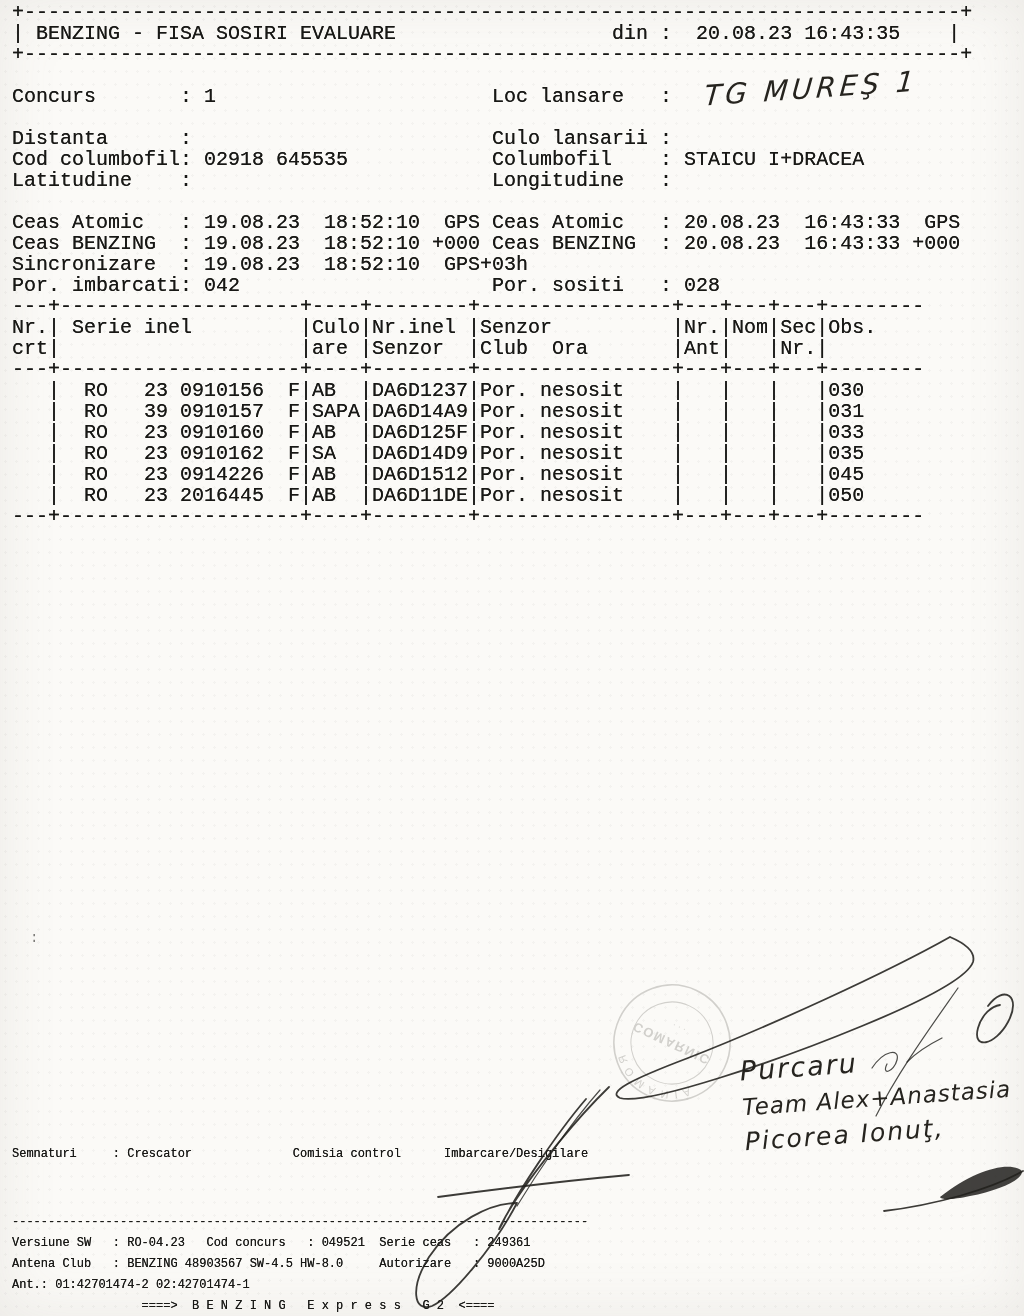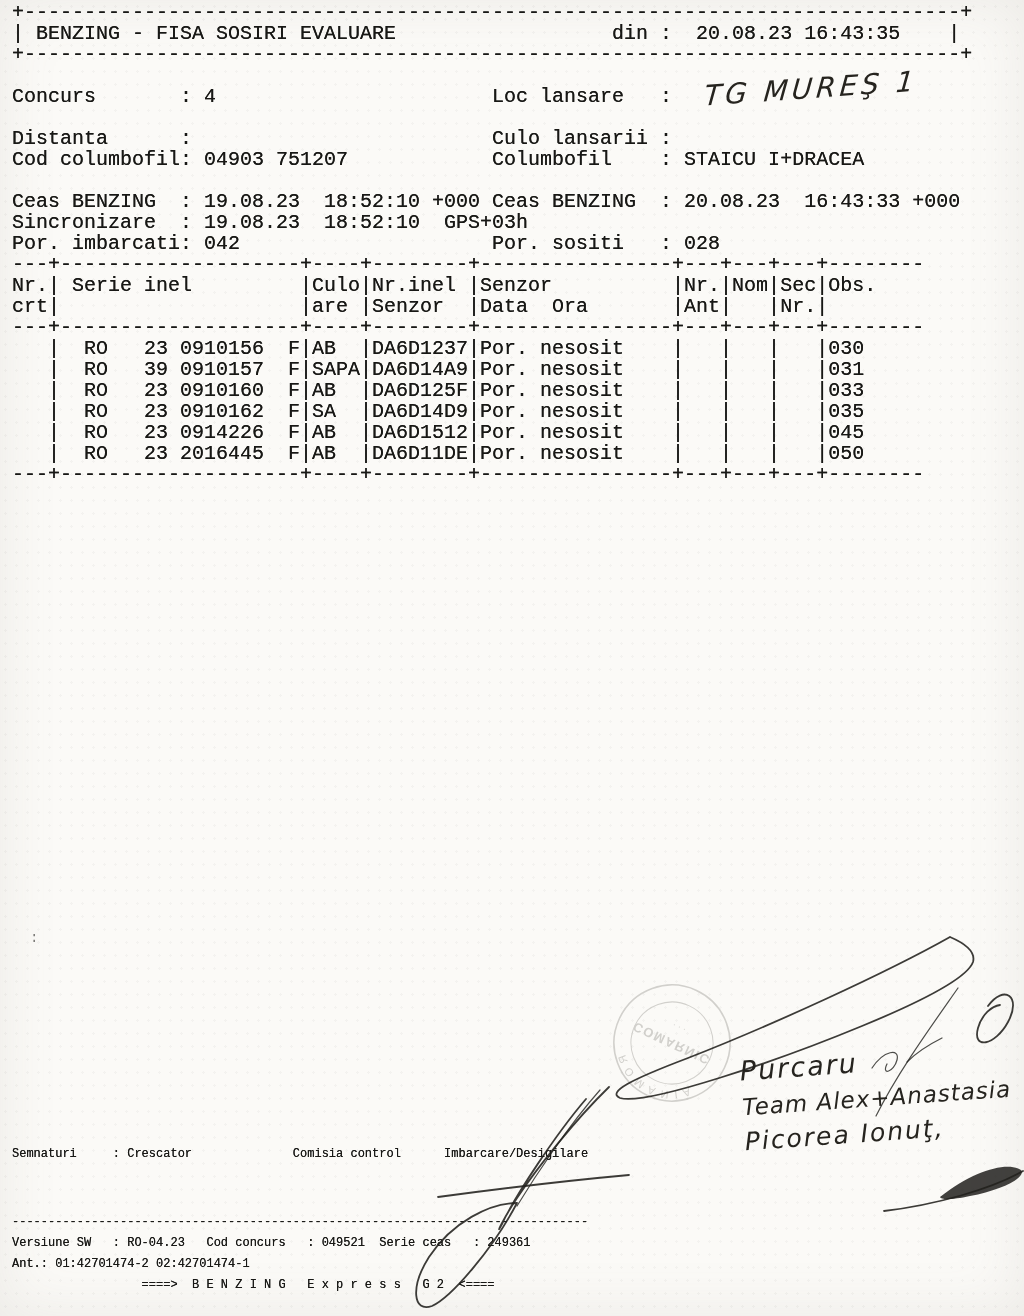--- a/index.html
+++ b/index.html
@@ -32,31 +32,33 @@
 </head>
 <body>
 
 <div class="page">
 
   <div class="doc" id="doc">
       <div class="ln">+------------------------------------------------------------------------------+</div>
       <div class="ln">| BENZING - FISA SOSIRI EVALUARE                  din :  20.08.23 16:43:35    |</div>
       <div class="ln">+------------------------------------------------------------------------------+</div>
       <div class="ln"></div>
-      <div class="ln">Concurs       : 4                       Loc lansare   :</div>
+      <div class="ln">Concurs       : 1                       Loc lansare   :</div>
       <div class="ln"></div>
       <div class="ln">Distanta      :                         Culo lansarii :</div>
-      <div class="ln">Cod columbofil: 04903 751207            Columbofil    : STAICU I+DRACEA</div>
+      <div class="ln">Cod columbofil: 02918 645535            Columbofil    : STAICU I+DRACEA</div>
+      <div class="ln">Latitudine    :                         Longitudine   :</div>
       <div class="ln"></div>
+      <div class="ln">Ceas Atomic   : 19.08.23  18:52:10  GPS Ceas Atomic   : 20.08.23  16:43:33  GPS</div>
       <div class="ln">Ceas BENZING  : 19.08.23  18:52:10 +000 Ceas BENZING  : 20.08.23  16:43:33 +000</div>
       <div class="ln">Sincronizare  : 19.08.23  18:52:10  GPS+03h</div>
       <div class="ln">Por. imbarcati: 042                     Por. sositi   : 028</div>
       <div class="ln">---+--------------------+----+--------+----------------+---+---+---+--------</div>
       <div class="ln">Nr.| Serie inel         |Culo|Nr.inel |Senzor          |Nr.|Nom|Sec|Obs.</div>
-      <div class="ln">crt|                    |are |Senzor  |Data  Ora       |Ant|   |Nr.|</div>
+      <div class="ln">crt|                    |are |Senzor  |Club  Ora       |Ant|   |Nr.|</div>
       <div class="ln">---+--------------------+----+--------+----------------+---+---+---+--------</div>
       <div class="ln">   |  RO   23 0910156  F|AB  |DA6D1237|Por. nesosit    |   |   |   |030</div>
       <div class="ln">   |  RO   39 0910157  F|SAPA|DA6D14A9|Por. nesosit    |   |   |   |031</div>
       <div class="ln">   |  RO   23 0910160  F|AB  |DA6D125F|Por. nesosit    |   |   |   |033</div>
       <div class="ln">   |  RO   23 0910162  F|SA  |DA6D14D9|Por. nesosit    |   |   |   |035</div>
       <div class="ln">   |  RO   23 0914226  F|AB  |DA6D1512|Por. nesosit    |   |   |   |045</div>
       <div class="ln">   |  RO   23 2016445  F|AB  |DA6D11DE|Por. nesosit    |   |   |   |050</div>
       <div class="ln">---+--------------------+----+--------+----------------+---+---+---+--------</div>
     </div>
 
@@ -64,20 +66,21 @@
 
   <div class="stray">:</div>
 
   <div class="block" id="semnaturi-line" style="top:1144px">
     <div class="ln" id="sig-ln">Semnaturi     : Crescator              Comisia control      Imbarcare/Desigilare</div>
   </div>
 
   <div class="block" id="footer-block" style="top:1212px">
       <div class="ln">--------------------------------------------------------------------------------</div>
       <div class="ln">Versiune SW   : RO-04.23   Cod concurs   : 049521  Serie ceas   : 249361</div>
+      <div class="ln">Antena Club   : BENZING 48903567 SW-4.5 HW-8.0     Autorizare   : 9000A25D</div>
       <div class="ln">Ant.: 01:42701474-2 02:42701474-1</div>
       <div class="ln">                  ====&gt;  B E N Z I N G   E x p r e s s   G 2  &lt;====</div>
     </div>
 
   <div class="hand" id="hw-names">
     <div class="n1">Purcaru</div>
     <div class="n2">Team Alex+Anastasia</div>
     <div class="n3">Picorea Ionuţ,</div>
   </div>
 

